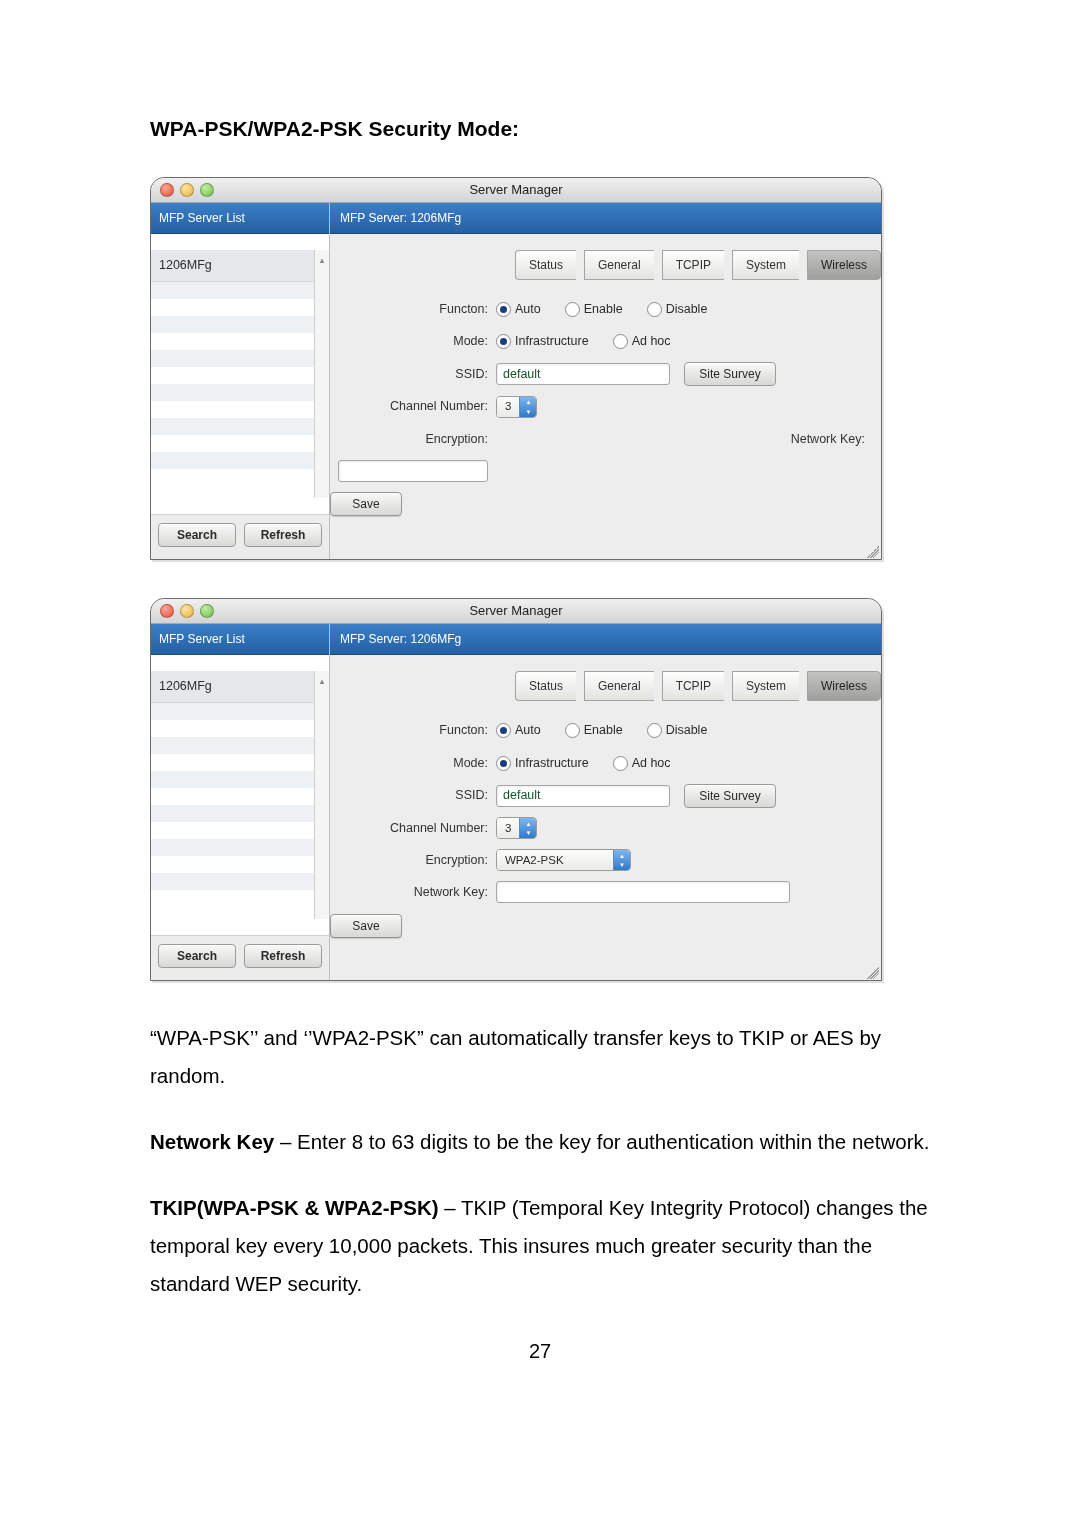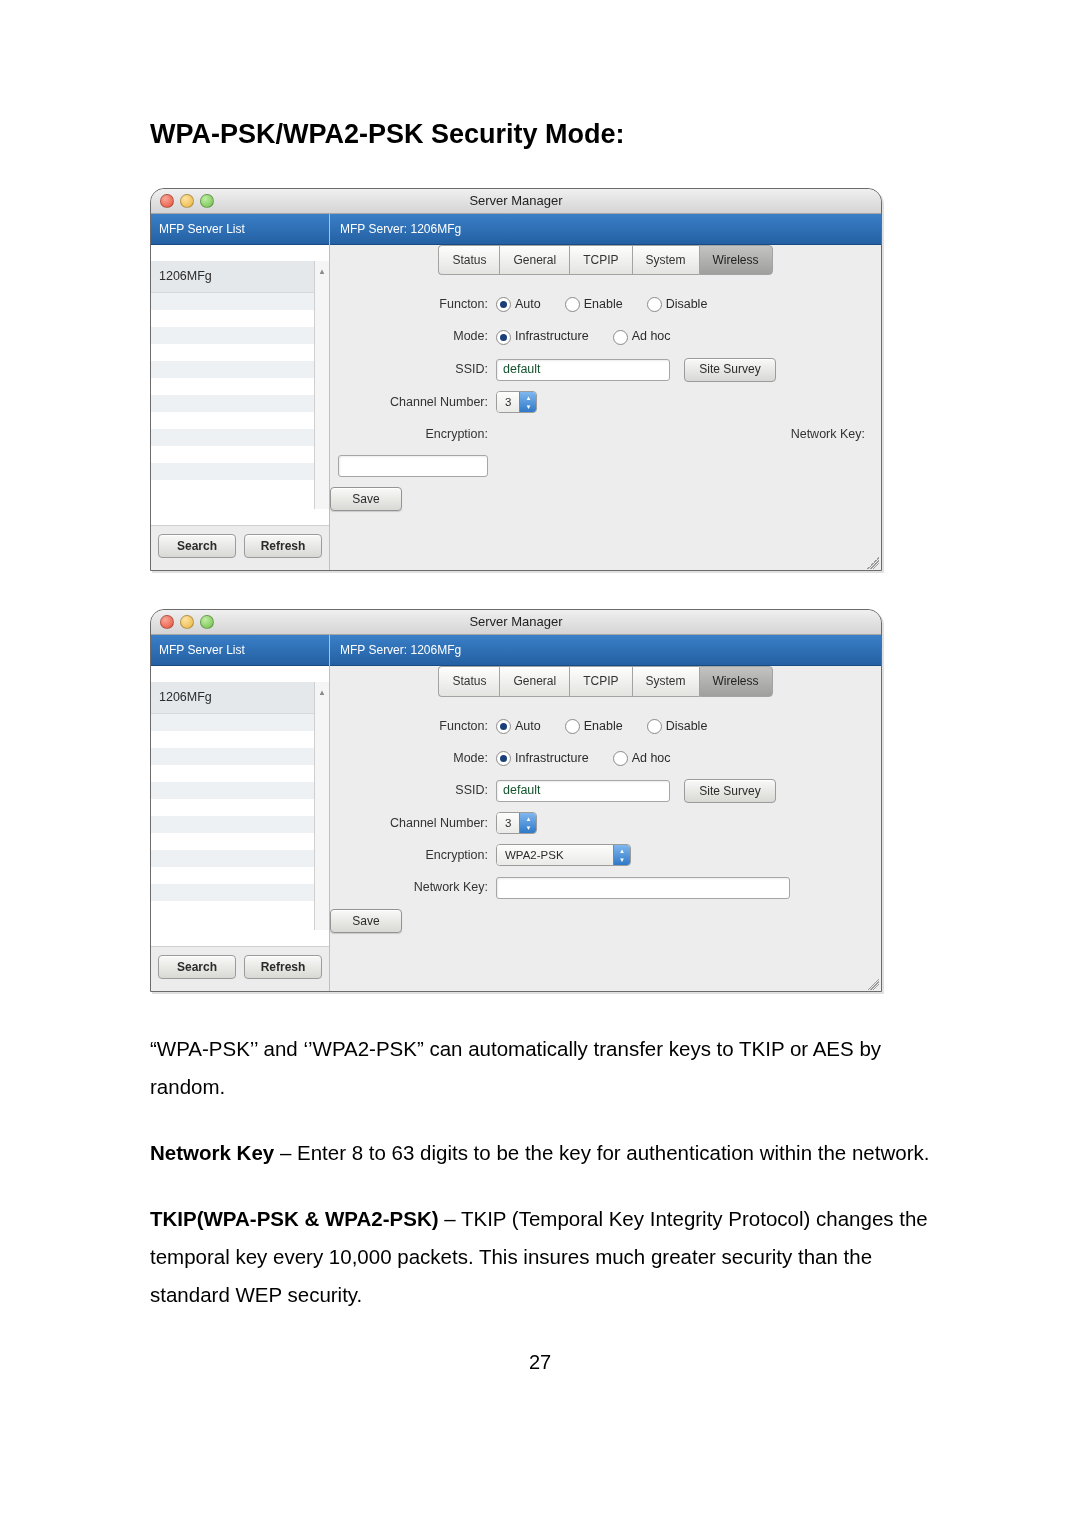--- a/index.html
+++ b/index.html
@@ -24,21 +24,21 @@
     width:1080px;
   }
   .page{
     padding:110px 150px 60px 150px;
     font-size:20.5px;
     line-height:1.85;
   }
   .section-heading{
     font-weight:bold;
     margin-bottom:28px;
-    font-size:27px;
+    font-size:21px;
   }
   .screenshot{
     width:730px;
     border:1px solid #6b6b6b;
     border-top-left-radius:14px;
     border-top-right-radius:14px;
     box-shadow:2px 2px 0 rgba(0,0,0,.12);
     background:#ececec;
     margin-bottom:38px;
     position:relative;
@@ -120,22 +120,22 @@
     background:var(--panel-bg);
     position:relative;
     padding-bottom:14px;
   }
   .main-hdr{
     background:linear-gradient(#3a7fc7,#2460a3);
     color:#fff;font-size:12px;padding:4px 10px;
     border-bottom:1px solid #184b80;
   }
   .tabbar{
-    display:flex;justify-content:center;gap:0;
-    margin-top:0;
+    display:flex;justify-content:flex-end;gap:8px;
+    margin-top:16px;
   }
   .tab{
     padding:3px 13px;
     font-size:12px;
     background:linear-gradient(#fefefe,#e3e3e0);
     border:1px solid #a3a3a3;
     border-right:none;
     color:#333;
   }
   .tab:first-child{border-top-left-radius:4px;border-bottom-left-radius:4px;}

